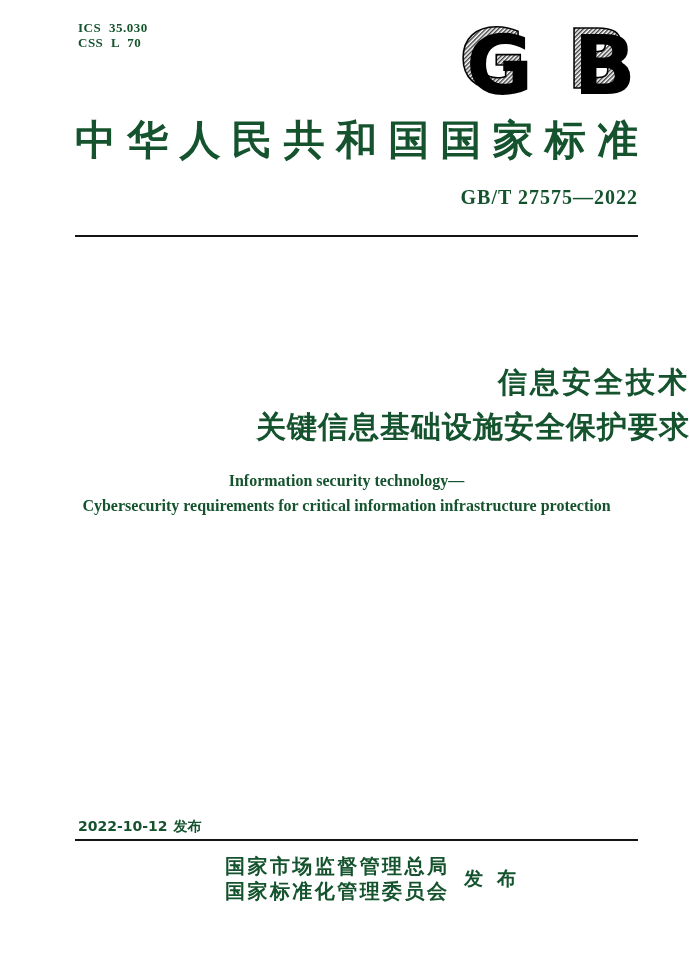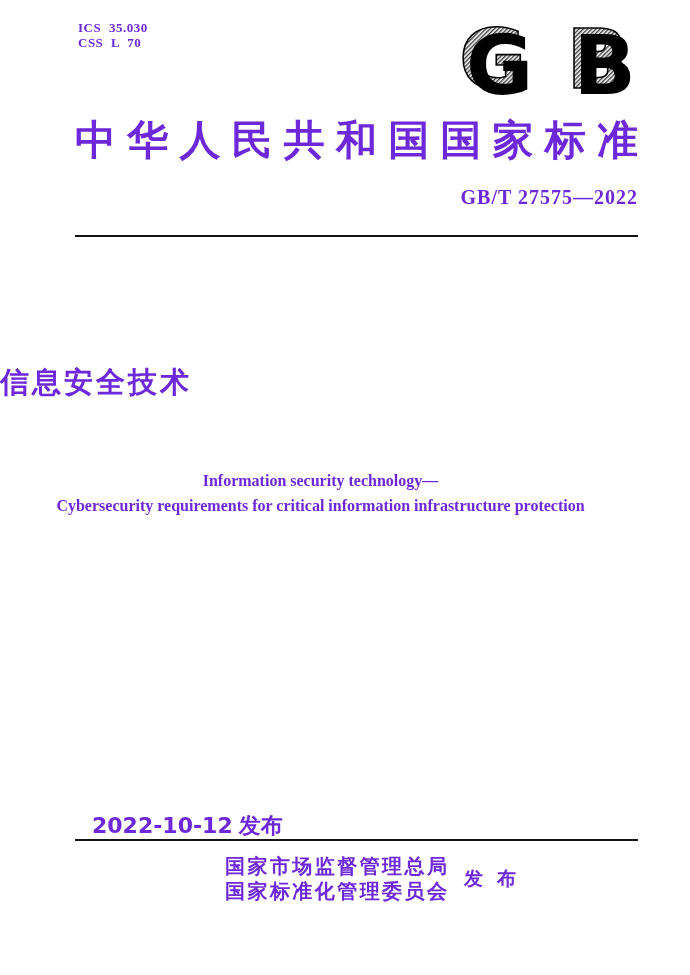--- a/index.html
+++ b/index.html
@@ -1,21 +1,21 @@
 <!DOCTYPE html>
 <html><head>
 <meta charset="utf-8">
 <style>
   html,body{margin:0;padding:0;background:#e8e8e8;}
   .page{
     position:relative;
     width:690px;height:975px;
     margin:0 auto;
     background:#ffffff;
-    color:#6d28d9;
+    color:#14532d;
     overflow:hidden;
   }
   
   .codes{
     position:absolute;left:78px;top:20px;
     font-family:"Liberation Serif","DejaVu Serif",serif;
     font-weight:700;font-size:13px;line-height:15px;
     letter-spacing:.5px;word-spacing:4px;
   }
   
@@ -31,37 +31,37 @@
   .std-number{
     position:absolute;right:52px;top:186px;
     font-family:"Liberation Serif","DejaVu Serif",serif;
     font-weight:700;font-size:20px;letter-spacing:1px;
   }
   .rule{position:absolute;left:75px;width:563px;height:2px;background:#151515;}
   .rule-top{top:235px;}
   .rule-dates{top:839px;}
   
   .title-cn{
-    position:absolute;left:0;top:362px;width:690px;text-align:left;
+    position:absolute;left:0;top:362px;width:690px;text-align:right;
     font-family:"DejaVu Sans","Liberation Sans",sans-serif;font-weight:700;
   }
   .title-cn-1{font-size:29px;line-height:40px;letter-spacing:3px;}
   .title-cn-2{font-size:30px;line-height:44px;letter-spacing:1px;margin-top:3px;}
   
   .title-en{
     position:absolute;left:0;top:468px;width:641px;text-align:center;
     font-family:"Liberation Serif","DejaVu Serif",serif;
-    font-weight:700;font-size:16px;line-height:25px;
+    font-weight:700;font-size:16px;line-height:25px;padding-left:26px;
   }
   
   .dates{
-    position:absolute;left:92px;top:815px;width:560px;
+    position:absolute;left:78px;top:815px;width:560px;
     display:flex;justify-content:space-between;
     font-family:"DejaVu Sans","Liberation Sans",sans-serif;
-    font-weight:600;font-size:22px;line-height:22px;
+    font-weight:600;font-size:14px;line-height:22px;
   }
   .date-item{display:flex;gap:6px;align-items:baseline;}
   
   .publisher{
     position:absolute;left:225px;top:854px;
     display:flex;align-items:center;gap:17px;
     font-family:"DejaVu Serif","Liberation Serif",serif;font-weight:700;
   }
   .publisher-lines{width:222px;font-size:20px;line-height:24.5px;}
   .char-justify{display:flex;justify-content:space-between;}
@@ -105,20 +105,21 @@
       <span>标</span>
       <span>准</span>
     </div>
 
   <div class="std-number">GB/T 27575—2022</div>
 
   <div class="rule rule-top"></div>
 
   <div class="title-cn">
     <div class="title-cn-1">信息安全技术</div>
+    <div class="title-cn-2">关键信息基础设施安全保护要求</div>
   </div>
 
   <div class="title-en">
     <div>Information security technology—</div>
     <div>Cybersecurity requirements for critical information infrastructure protection</div>
   </div>
 
   <div class="dates">
     <div class="date-item">
       <span>2022-10-12</span>

